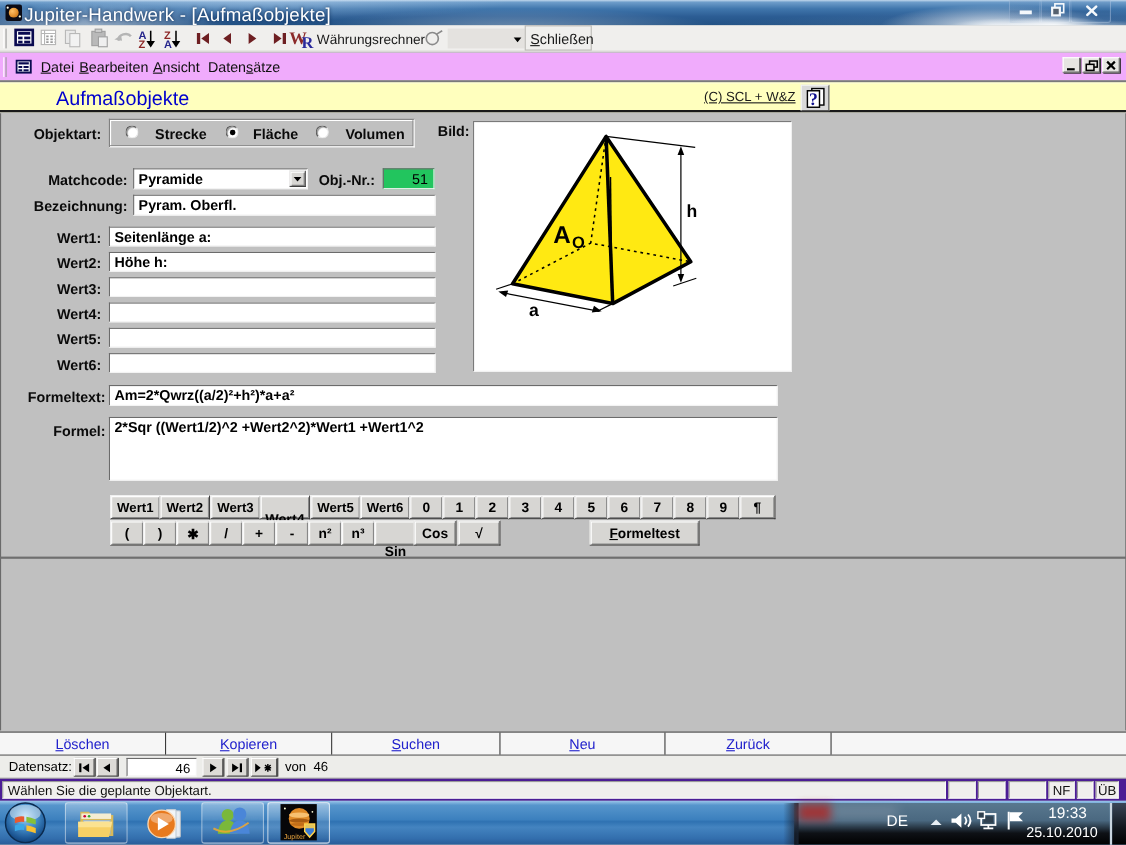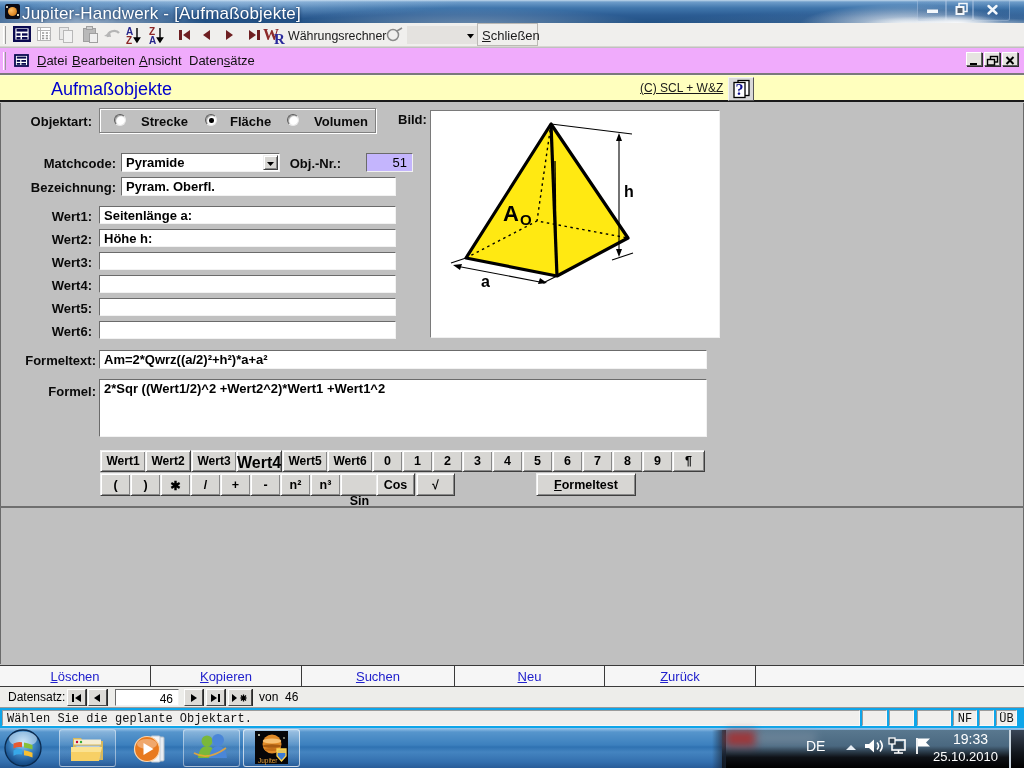--- a/index.html
+++ b/index.html
@@ -43,39 +43,39 @@
 
 #band { left:0; top:75px; width:1024px; height:27px; background:#ffffbe; border-top:1px solid #fdfdd8; border-bottom:2px solid #1a1a1a; }
 #bandtitle { left:15px; top:79px; font-size:18px; font-weight:normal; color:#0000cd;margin-left:36px; }
 #bandcopy { left:640px; top:81px; font-size:12px; color:#1a1a1a;text-decoration:underline; }
 #helpbtn { left:728px; top:77px; width:26px; height:24px; background:#d9d9d9; border:1px solid; border-color:#f3f3f3 #555 #555 #f3f3f3; }
 
 
 #formarea { left:0; top:104px; width:1024px; height:560px; background:#c0c0c0; }
 .lbl { font-size:13px; font-weight:bold; color:#0a0a0a; text-align:right; }
 .sunken { background:#ffffff; border:1px solid; border-color:#6b6b6b #f2f2f2 #f2f2f2 #6b6b6b; }
-.sunken-gray { background:#c4b5fd; border:1px solid; border-color:#6b6b6b #f2f2f2 #f2f2f2 #6b6b6b;margin-left:18px; }
+.sunken-gray { background:#22c55e; border:1px solid; border-color:#6b6b6b #f2f2f2 #f2f2f2 #6b6b6b; }
 .fieldtxt { font-size:13px; font-weight:bold; color:#000; padding:1px 0 0 4px; }
 .groupbox { border:1px solid; border-color:#808080 #ffffff #ffffff #808080; box-shadow:inset -1px -1px 0 #808080, inset 1px 1px 0 #ffffff; }
 .radio { width:12px; height:12px; border-radius:50%; background:#fff;
   border:1px solid; border-color:#5a5a5a #e8e8e8 #e8e8e8 #5a5a5a; box-shadow: inset 1px 1px 1px #9a9a9a; }
 .radio .dot { position:absolute; left:3px; top:3px; width:4.5px; height:4.5px; border-radius:50%; background:#000; }
 .btn95 { background:#d7d6d3; border:1px solid; border-color:#efefef #3f3f3f #3f3f3f #efefef;
   box-shadow: inset 1px 1px 0 #ffffff, inset -1px -1px 0 #888888;
   font-size:12.5px; font-weight:bold; color:#000; text-align:center; }
 #combo-btn { background:#d7d6d3; border:1px solid; border-color:#efefef #3f3f3f #3f3f3f #efefef; box-shadow: inset 1px 1px 0 #fff, inset -1px -1px 0 #888; }
 
 
 #divline { left:0; top:506px; width:1024px; height:2px; background:#6f6f6f; }
 #flatrow { left:0; top:665px; width:1024px; height:22px; background:#f6f6f6; border-top:1px solid #3a3a3a; border-bottom:1px solid #3a3a3a; }
 .flatbtn { position:absolute; top:0; height:20px; border-right:1px solid #3a3a3a; color:#2121cc; font-size:13px; text-align:center; padding-top:3px; }
 .flatbtn u { text-decoration:underline; }
 #recnav { left:0; top:687px; width:1024px; height:21px; background:#ededea; border-bottom:1px solid #9a9a9a; font-size:12px; color:#000; }
 .navbtn { position:absolute; top:2px; width:19px; height:17px; background:#dddbd7; border:1px solid; border-color:#fff #4a4a4a #4a4a4a #fff; box-shadow:1px 0 0 #2a2a2a; }
-#statusbar { left:0; top:708px; width:1024px; height:20px; background:#0ea5e9;font-family:Liberation Mono, monospace; }
+#statusbar { left:0; top:708px; width:1024px; height:20px; background:#4c1d95; }
 .spanel { position:absolute; top:2px; height:16px; border:1px solid; border-color:#9b9b9b #f8f8f8 #f8f8f8 #9b9b9b; background:#f0efed; font-size:12px; color:#111; }
 
 
 #taskbar { left:0; top:728px; width:1024px; height:40px;
   background: linear-gradient(to bottom, #9cc6ea 0, #5695cc 4px, #3c80be 17px, #2f72b2 19px, #4484c0 24px, #336fae 34px, #285c98 40px); }
 .slot { position:absolute; top:729px; width:57px; height:38px; border:1px solid rgba(255,255,255,.45); border-radius:3px;
   background: linear-gradient(to bottom, rgba(255,255,255,.30), rgba(255,255,255,.08) 50%, rgba(0,0,40,.08)); }
 #tray { left:722px; top:730px; width:287px; height:38px;
   background: linear-gradient(to bottom, #59788f 0, #4a6880 42%, #2a3a48 58%, #0e1116 72%, #000 100%); }
 .trayicon { position:absolute; color:#fff; }
@@ -315,21 +315,21 @@
   <text x="50" y="176" font-size="16" font-weight="bold" font-family="Liberation Sans">a</text>
 
   <text x="72" y="110" font-size="22" font-weight="bold" font-family="Liberation Sans">A</text>
   <text x="89" y="114" font-size="15" font-weight="bold" font-family="Liberation Sans">O</text>
 </svg>
 </div>
 
 <div class="btn95 abs" style="left:100px; top:450px; width:46px; height:22px; padding-top:3px; font-size:12px;">Wert1</div>
 <div class="btn95 abs" style="left:145px; top:450px; width:46px; height:22px; padding-top:3px; font-size:12px;">Wert2</div>
 <div class="btn95 abs" style="left:191px; top:450px; width:46px; height:22px; padding-top:3px; font-size:12px;">Wert3</div>
-<div class="btn95 abs" style="left:236px; top:450px; width:46px; height:22px; padding-top:3px; font-size:16px;">Wert4</div>
+<div class="btn95 abs" style="left:236px; top:450px; width:46px; height:22px; padding-top:13px; font-size:13px;">Wert4</div>
 <div class="btn95 abs" style="left:282px; top:450px; width:46px; height:22px; padding-top:3px; font-size:12px;">Wert5</div>
 <div class="btn95 abs" style="left:327px; top:450px; width:46px; height:22px; padding-top:3px; font-size:12px;">Wert6</div>
 <div class="btn95 abs" style="left:372px; top:450px; width:31px; height:22px; padding-top:3px;">0</div>
 <div class="btn95 abs" style="left:402px; top:450px; width:31px; height:22px; padding-top:3px;">1</div>
 <div class="btn95 abs" style="left:432px; top:450px; width:31px; height:22px; padding-top:3px;">2</div>
 <div class="btn95 abs" style="left:462px; top:450px; width:31px; height:22px; padding-top:3px;">3</div>
 <div class="btn95 abs" style="left:492px; top:450px; width:31px; height:22px; padding-top:3px;">4</div>
 <div class="btn95 abs" style="left:522px; top:450px; width:31px; height:22px; padding-top:3px;">5</div>
 <div class="btn95 abs" style="left:552px; top:450px; width:31px; height:22px; padding-top:3px;">6</div>
 <div class="btn95 abs" style="left:582px; top:450px; width:31px; height:22px; padding-top:3px;">7</div>

